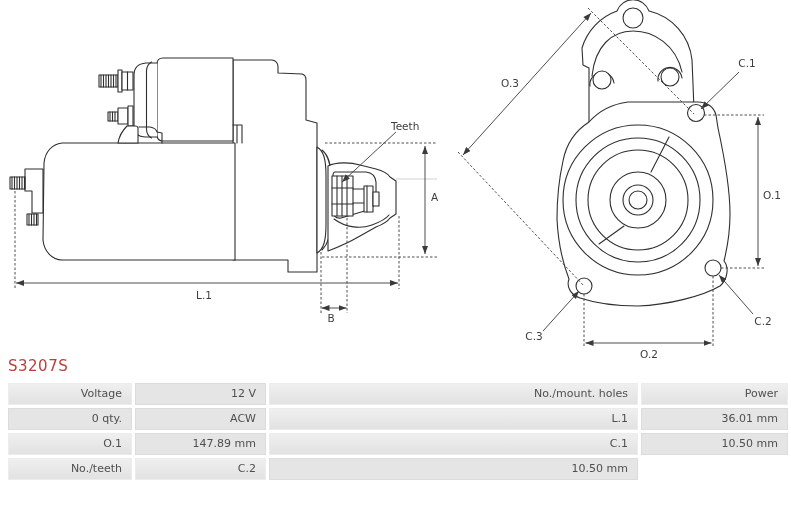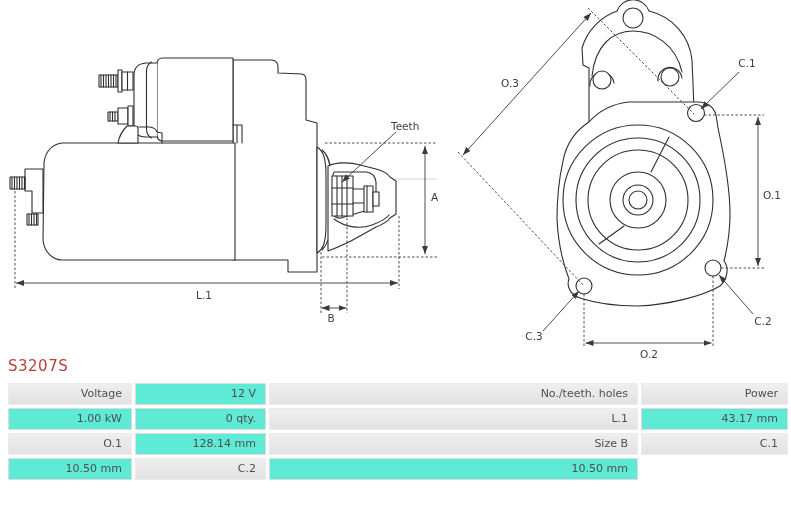--- a/index.html
+++ b/index.html
@@ -6,21 +6,21 @@
   .page{position:relative;width:791px;height:530px;background:#fff;overflow:hidden;
         font-family:"DejaVu Sans","Liberation Sans",sans-serif;}
   .drawing{position:absolute;left:0;top:0;}
   svg text{font-family:"DejaVu Sans","Liberation Sans",sans-serif;font-size:10.5px;fill:#3d3d3d;}
   .part-number{position:absolute;left:8px;top:357px;font-size:15px;color:#b7403b;letter-spacing:.5px;}
   .spec-table{position:absolute;left:8px;top:383px;width:779px;display:grid;
               grid-template-columns:124px 131px 369px 147px;grid-auto-rows:22px;gap:3px;}
   .cell{box-sizing:border-box;font-size:11px;color:#4f4f4f;text-align:right;
         padding-right:9px;line-height:20px;border:1px solid #e9e9e9;overflow:hidden;white-space:nowrap;}
   .lbl{background:linear-gradient(#efefef,#e2e2e2);border-color:#ececec;}
-  .val{background:#5eead4;border-color:#dcdcdc;}
+  .val{background:#e5e5e5;border-color:#dcdcdc;}
 </style>
 </head>
 <body>
 
 <div class="page">
 
   <svg class="drawing" width="791" height="362" viewBox="0 0 791 362">
     <defs>
       <marker id="arrE" markerUnits="userSpaceOnUse" markerWidth="9" markerHeight="7" refX="8" refY="3" orient="auto">
         <path d="M0,0 L8,3 L0,6 Z" fill="#3a3a3a"></path>
@@ -162,32 +162,32 @@
     <text x="763" y="325" text-anchor="middle">C.2</text>
     <text x="534" y="340" text-anchor="middle">C.3</text>
     <text x="649" y="358" text-anchor="middle">O.2</text>
   </svg>
 
   <div class="part-number">S3207S</div>
 
   <div class="spec-table">
     <div class="cell lbl">Voltage</div>
     <div class="cell val">12 V</div>
-    <div class="cell lbl">No./teeth. holes</div>
+    <div class="cell lbl">No./mount. holes</div>
 
     <div class="cell lbl">Power</div>
-    <div class="cell val">1.00 kW</div>
     <div class="cell val">0 qty.</div>
 
+    <div class="cell val">ACW</div>
     <div class="cell lbl">L.1</div>
 
-    <div class="cell val">43.17 mm</div>
+    <div class="cell val">36.01 mm</div>
     <div class="cell lbl">O.1</div>
-    <div class="cell val">128.14 mm</div>
+    <div class="cell val">147.89 mm</div>
 
-    <div class="cell lbl">Size B</div>
     <div class="cell lbl">C.1</div>
     <div class="cell val">10.50 mm</div>
 
+    <div class="cell lbl">No./teeth</div>
     <div class="cell lbl">C.2</div>
     <div class="cell val">10.50 mm</div>
   </div>
 </div>
 
 </body></html>

